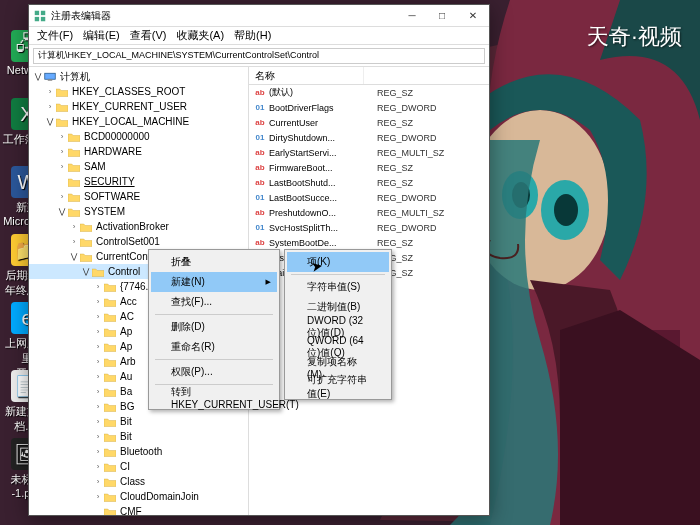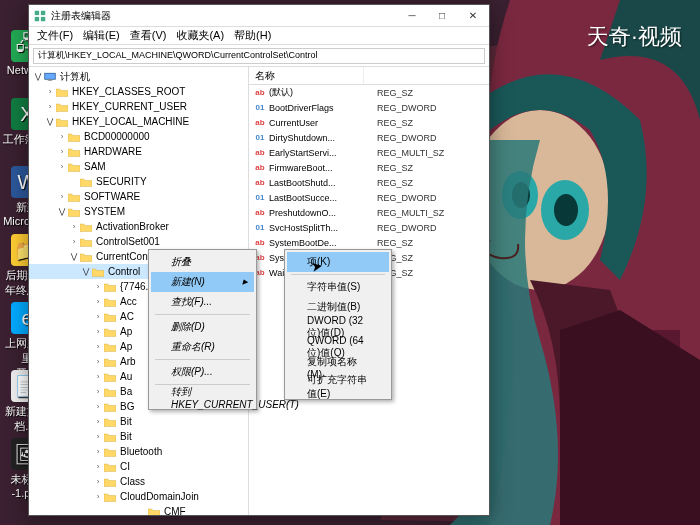--- a/index.html
+++ b/index.html
@@ -34,21 +34,21 @@
 .listview{flex:1;overflow:auto;}
 .lv-head{display:flex;border-bottom:1px solid #ddd;height:18px;position:sticky;top:0;background:#fff;}
 .lv-head div{padding:2px 6px;font-size:10px;border-right:1px solid #eee;}
 .lv-head .c1{width:115px;}
 .lv-head .c2{flex:1;}
 .lv-row{display:flex;height:15px;align-items:center;padding-left:4px;}
 .lv-row .vicon{width:14px;height:12px;margin-right:2px;font-size:9px;display:inline-flex;align-items:center;justify-content:center;}
 .lv-row .c1{width:108px;font-size:9px;white-space:nowrap;overflow:hidden;}
 .lv-row .c2{flex:1;font-size:9px;color:#333;}
 .ctxmenu{position:absolute;background:#f0f0f0;border:1px solid #999;box-shadow:2px 2px 4px rgba(0,0,0,.3);padding:2px;}
-.ctx1{top:249px;left:148px;width:109px;font-style:italic;}
+.ctx1{top:249px;left:148px;width:132px;}
 .ctx-item{height:20px;display:flex;align-items:center;padding:0 20px 0 20px;font-size:10px;position:relative;}
 .ctx-item.hl{background:#91c9f7;}
 .ctx-item.sub::after{content:"▶";position:absolute;right:6px;font-size:7px;}
 .ctx-sep{height:1px;background:#ccc;margin:2px 4px;}
 .ctx2{top:249px;left:284px;width:108px;}
 .ctx2 .ctx-item.hl{background:#91c9f7;}
 .cursor{position:absolute;top:258px;left:311px;font-size:14px;color:#000;pointer-events:none;transform:rotate(-10deg);}
 ::-webkit-scrollbar{width:14px;height:14px;}
 ::-webkit-scrollbar-track{background:#f0f0f0;}
 ::-webkit-scrollbar-thumb{background:#c0c0c0;border:1px solid #a0a0a0;}
@@ -133,21 +133,21 @@
       </div>
     </div>
     <div class="menubar" id="menubar">
         <span>文件(F)</span>
         <span>编辑(E)</span>
         <span>查看(V)</span>
         <span>收藏夹(A)</span>
         <span>帮助(H)</span>
       </div>
     <div class="addrbar">
-      <div class="addr">计算机\HKEY_LOCAL_MACHINE\QWORD\CurrentControlSet\Control</div>
+      <div class="addr">计算机\HKEY_LOCAL_MACHINE\SYSTEM\CurrentControlSet\Control</div>
     </div>
     <div class="content">
       <div class="tree" id="tree">
           <div class="tree-row" style="padding-left: 4px;">
             <span class="arrow open">⋁</span>
             <span class="ficon">
               <svg viewBox="0 0 16 12">
                 <rect x="1" y="1" width="14" height="8" fill="#6af" stroke="#258"></rect>
                 <rect x="5" y="9" width="6" height="2" fill="#888"></rect>
               </svg>
@@ -201,21 +201,21 @@
           </div>
           <div class="tree-row" style="padding-left: 28px;">
             <span class="arrow">›</span>
             <span class="ficon">
               <svg viewBox="0 0 16 12">
                 <path d="M0 2 L5 2 L7 4 L16 4 L16 12 L0 12 Z" fill="#ffd868" stroke="#c9a030" stroke-width=".5"></path>
               </svg>
             </span>
             <span class="tlabel">SAM</span>
           </div>
-          <div class="tree-row" style="padding-left: 40px;">
+          <div class="tree-row" style="padding-left: 28px; text-decoration: underline;">
             <span class="arrow"></span>
             <span class="ficon">
               <svg viewBox="0 0 16 12">
                 <path d="M0 2 L5 2 L7 4 L16 4 L16 12 L0 12 Z" fill="#ffd868" stroke="#c9a030" stroke-width=".5"></path>
               </svg>
             </span>
             <span class="tlabel">SECURITY</span>
           </div>
           <div class="tree-row" style="padding-left: 28px;">
             <span class="arrow">›</span>
@@ -399,21 +399,21 @@
           </div>
           <div class="tree-row" style="padding-left: 64px;">
             <span class="arrow">›</span>
             <span class="ficon">
               <svg viewBox="0 0 16 12">
                 <path d="M0 2 L5 2 L7 4 L16 4 L16 12 L0 12 Z" fill="#ffd868" stroke="#c9a030" stroke-width=".5"></path>
               </svg>
             </span>
             <span class="tlabel">CloudDomainJoin</span>
           </div>
-          <div class="tree-row" style="padding-left: 64px; margin-left: 44px;">
+          <div class="tree-row" style="padding-left: 64px;">
             <span class="arrow"></span>
             <span class="ficon">
               <svg viewBox="0 0 16 12">
                 <path d="M0 2 L5 2 L7 4 L16 4 L16 12 L0 12 Z" fill="#ffd868" stroke="#c9a030" stroke-width=".5"></path>
               </svg>
             </span>
             <span class="tlabel">CMF</span>
           </div>
         </div>
       <div class="listview">

